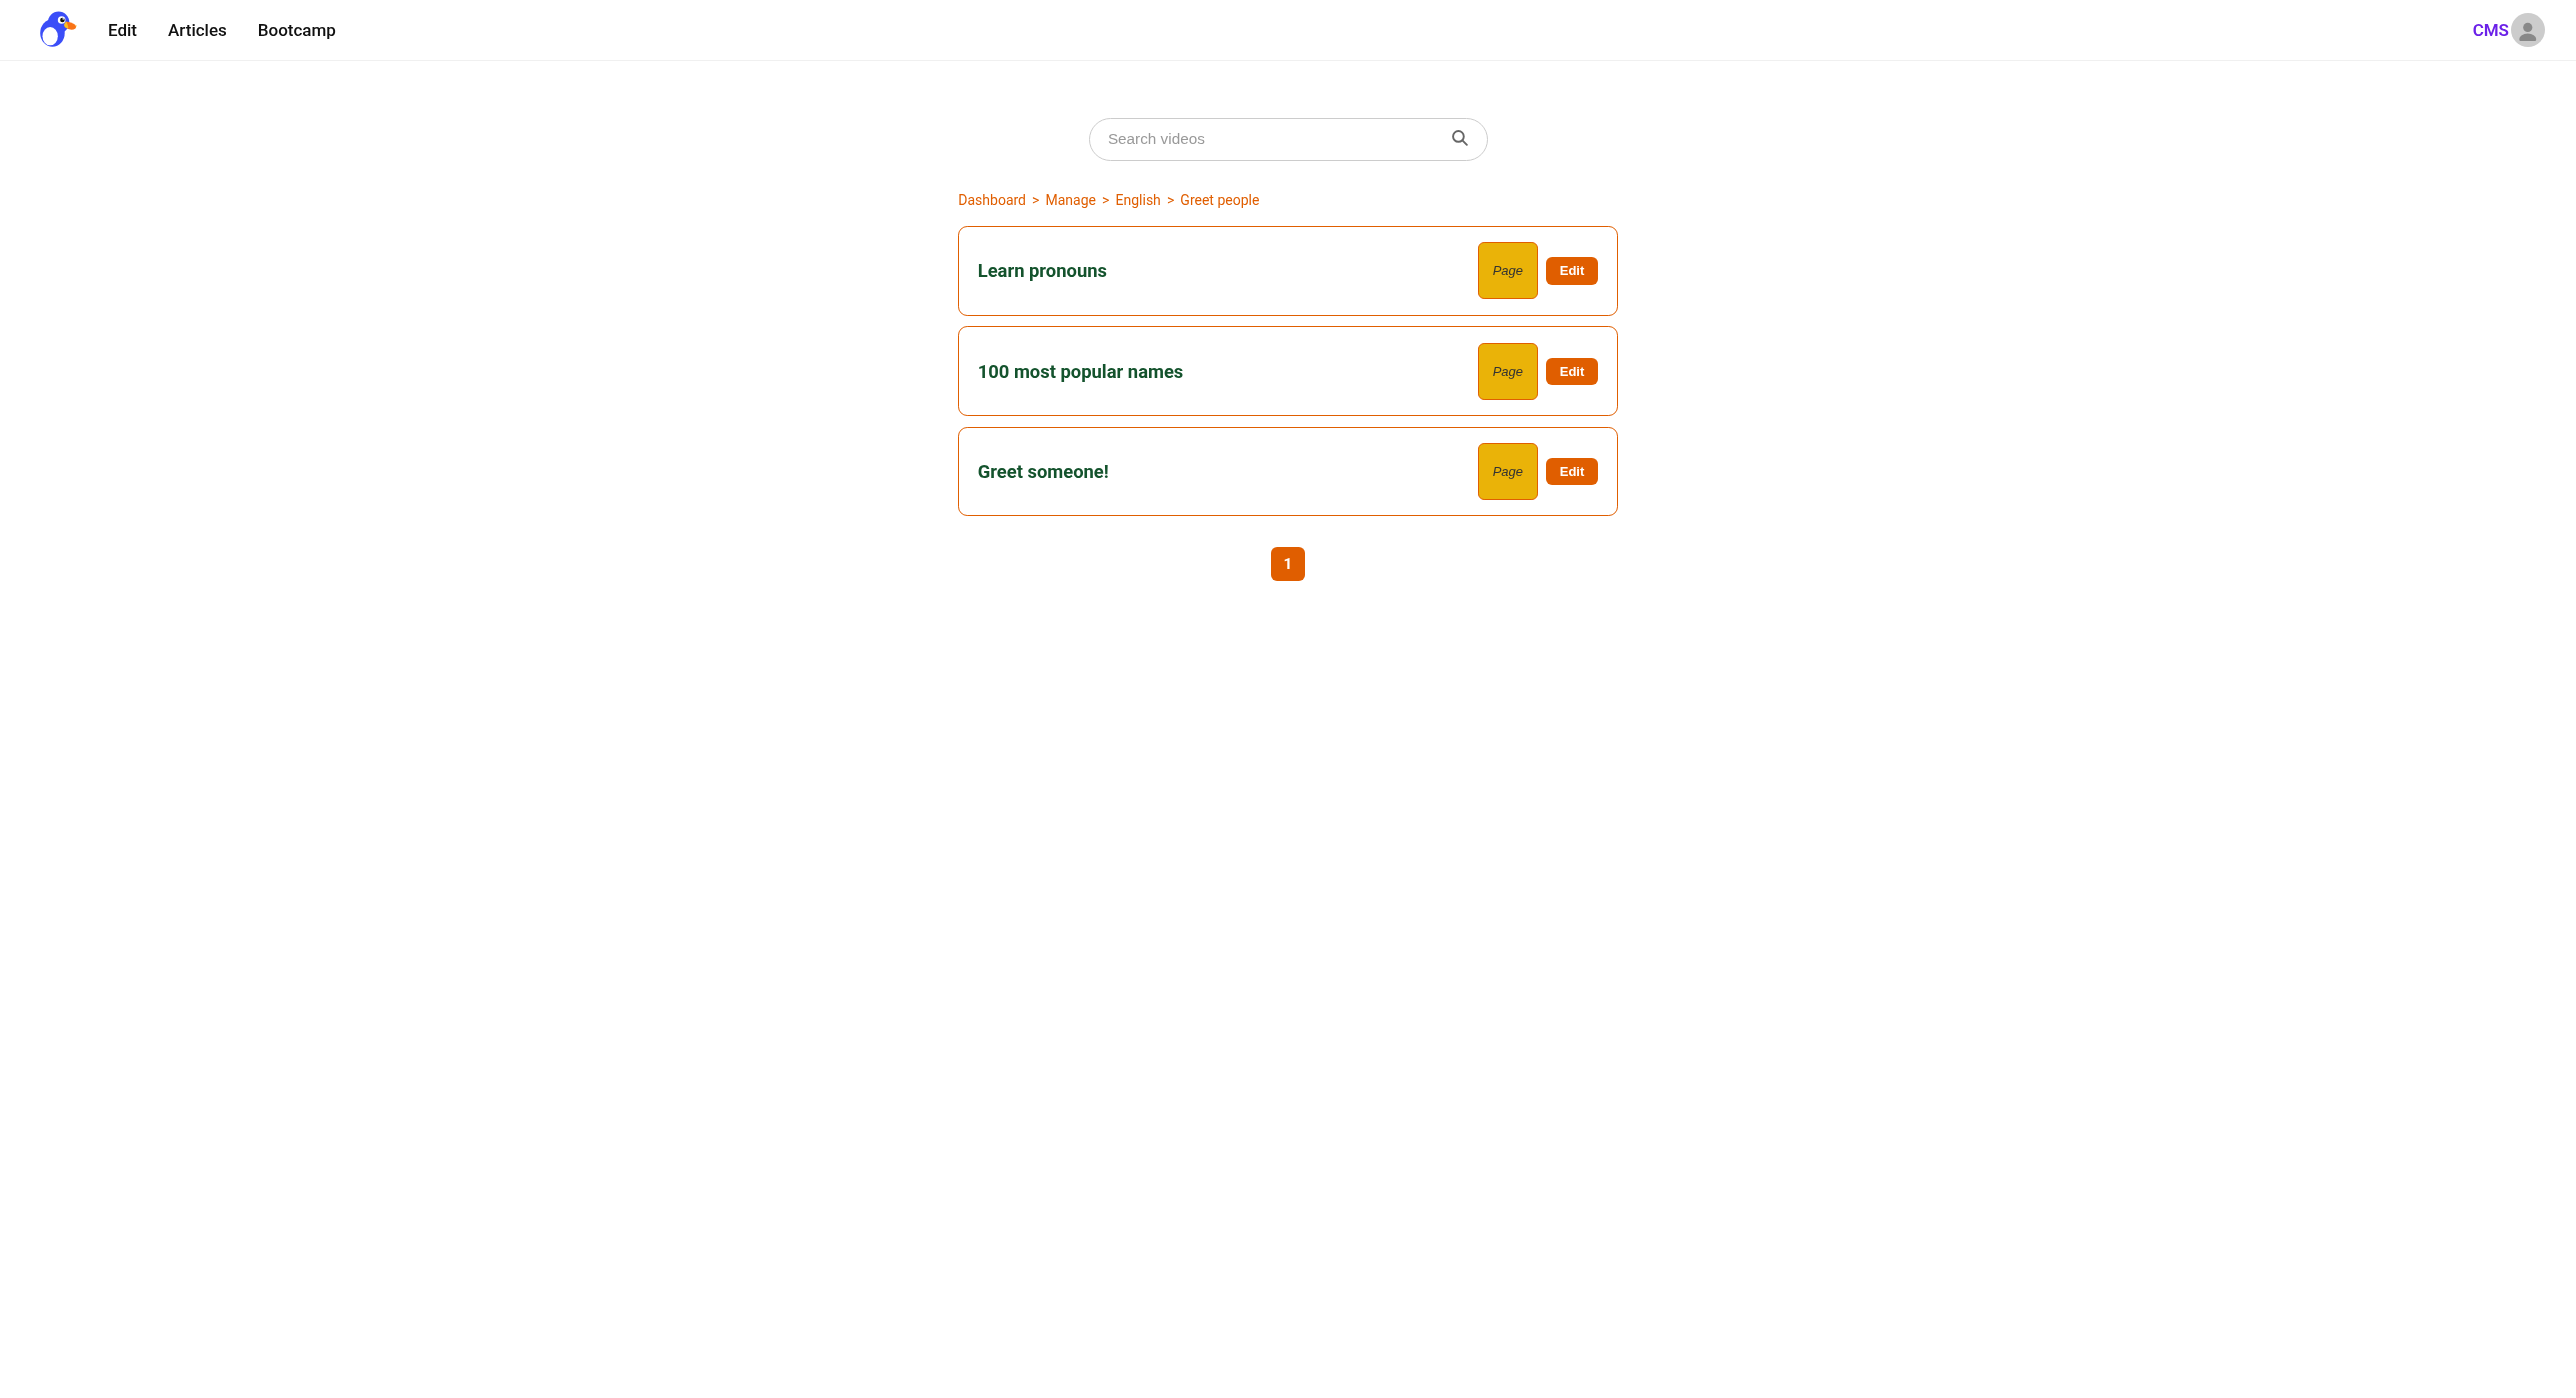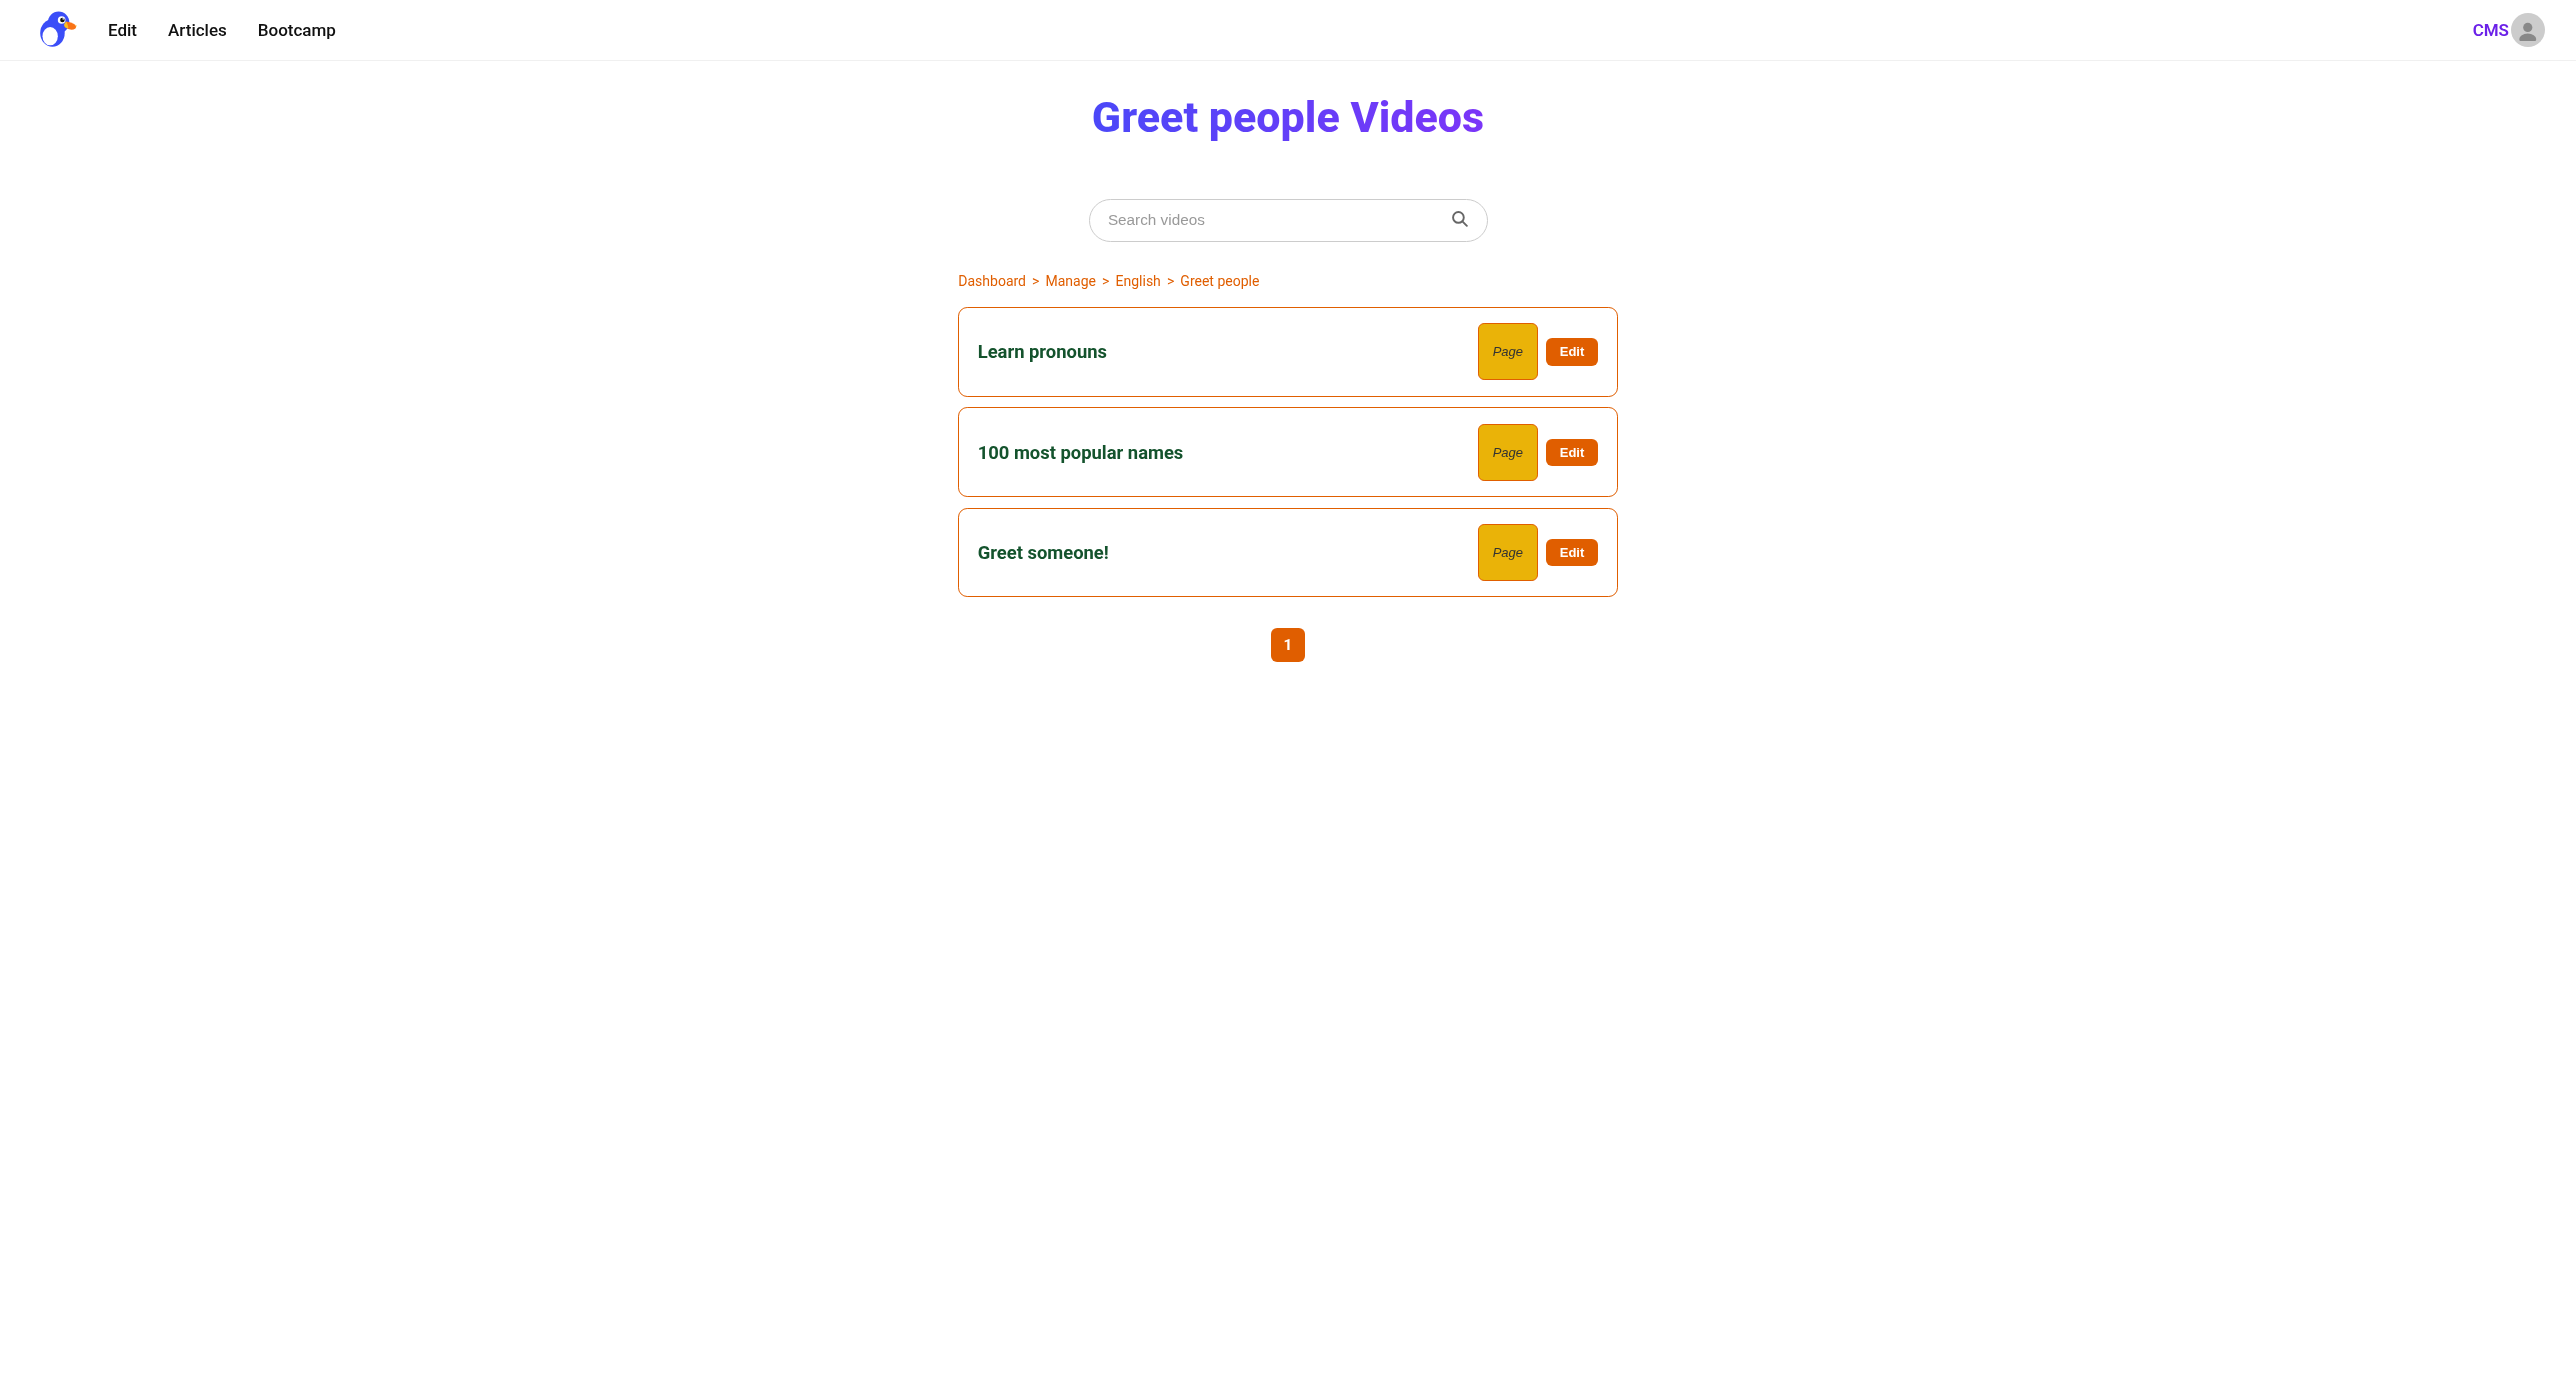--- a/index.html
+++ b/index.html
@@ -268,21 +268,20 @@
       <svg width="21.5" height="21.5" viewBox="0 0 28 28" fill="none">
         <circle cx="14" cy="11" r="6" fill="#888"></circle>
         <ellipse cx="14" cy="26" rx="11" ry="7" fill="#888"></ellipse>
       </svg>
     </div>
   </div>
 </header>
 
 <main>
 
-  <h1 class="page-title">Greet people Videos</h1>
 
   <div class="search-container">
     <div class="search-box">
       <input type="text" placeholder="Search videos" style="">
       <span class="search-icon">
         <svg width="18.4" height="18.4" viewBox="0 0 24 24" fill="none" stroke="#666" stroke-width="2.5" stroke-linecap="round" stroke-linejoin="round">
           <circle cx="11" cy="11" r="7"></circle>
           <line x1="16.5" y1="16.5" x2="22" y2="22"></line>
         </svg>
       </span>

